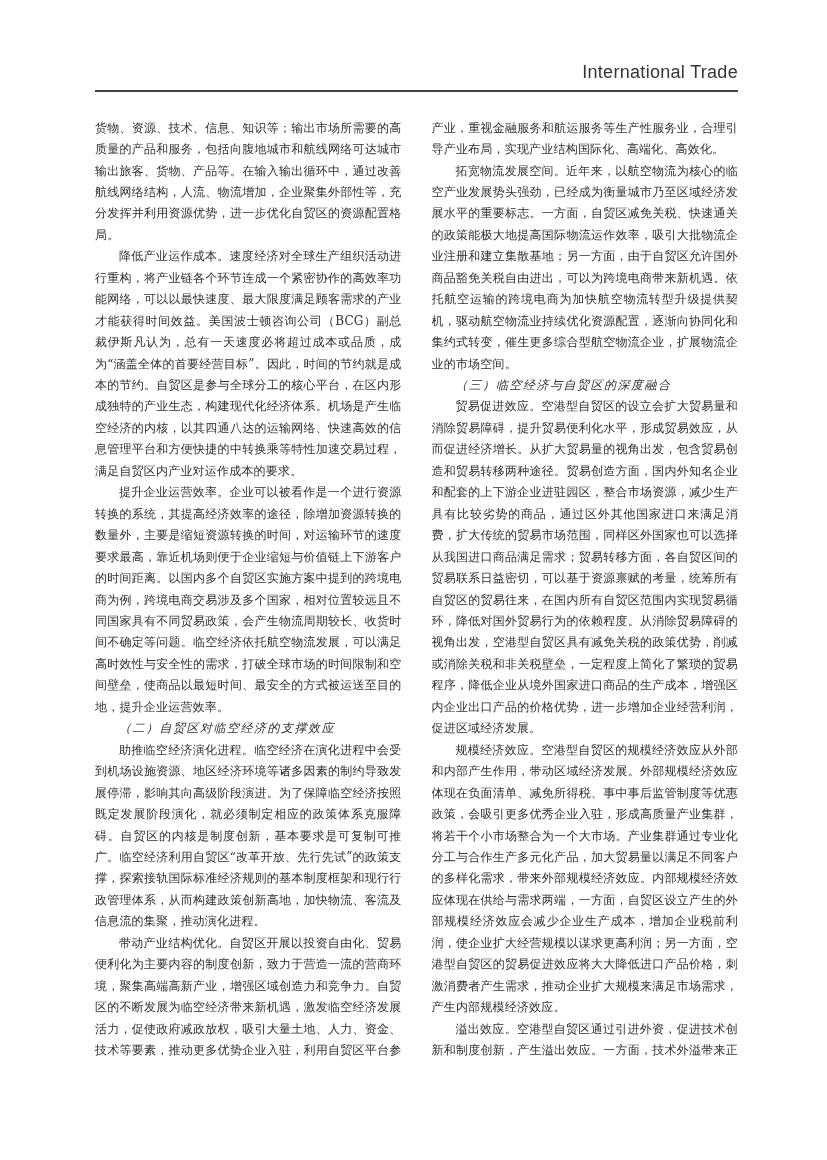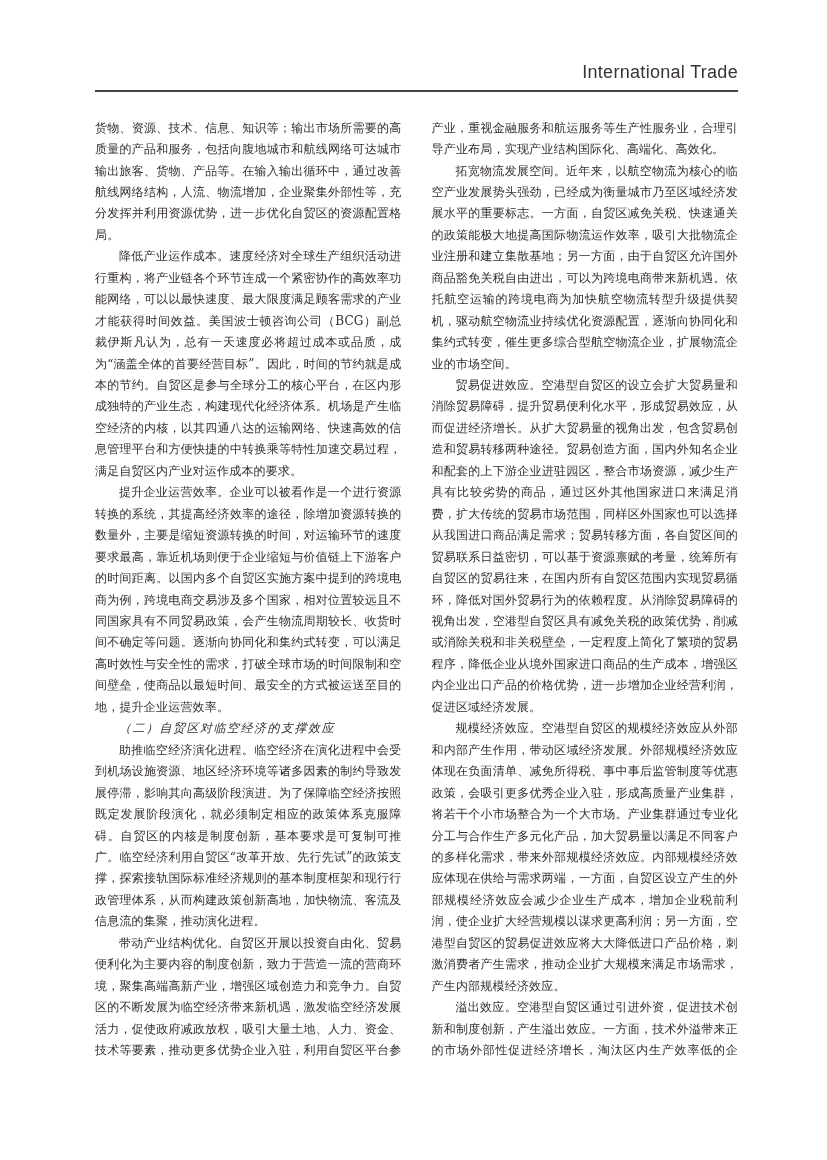--- a/index.html
+++ b/index.html
@@ -93,29 +93,30 @@
     <header class="page-header">
       <div class="header-title">International Trade</div>
       <div class="header-rule"></div>
     </header>
 
     <main class="columns">
 
       <section class="col">
         <p class="p-cont">货物、资源、技术、信息、知识等；输出市场所需要的高质量的产品和服务，包括向腹地城市和航线网络可达城市输出旅客、货物、产品等。在输入输出循环中，通过改善航线网络结构，人流、物流增加，企业聚集外部性等，充分发挥并利用资源优势，进一步优化自贸区的资源配置格局。</p>
         <p class="p-ind">降低产业运作成本。速度经济对全球生产组织活动进行重构，将产业链各个环节连成一个紧密协作的高效率功能网络，可以以最快速度、最大限度满足顾客需求的产业才能获得时间效益。美国波士顿咨询公司（BCG）副总裁伊斯凡认为，总有一天速度必将超过成本或品质，成为“涵盖全体的首要经营目标”。因此，时间的节约就是成本的节约。自贸区是参与全球分工的核心平台，在区内形成独特的产业生态，构建现代化经济体系。机场是产生临空经济的内核，以其四通八达的运输网络、快速高效的信息管理平台和方便快捷的中转换乘等特性加速交易过程，满足自贸区内产业对运作成本的要求。</p>
-        <p class="p-ind">提升企业运营效率。企业可以被看作是一个进行资源转换的系统，其提高经济效率的途径，除增加资源转换的数量外，主要是缩短资源转换的时间，对运输环节的速度要求最高，靠近机场则便于企业缩短与价值链上下游客户的时间距离。以国内多个自贸区实施方案中提到的跨境电商为例，跨境电商交易涉及多个国家，相对位置较远且不同国家具有不同贸易政策，会产生物流周期较长、收货时间不确定等问题。逐渐向协同化和集约式转变，可以满足高时效性与安全性的需求，打破全球市场的时间限制和空间壁垒，使商品以最短时间、最安全的方式被运送至目的地，提升企业运营效率。</p>
+        <p class="p-ind">提升企业运营效率。企业可以被看作是一个进行资源转换的系统，其提高经济效率的途径，除增加资源转换的数量外，主要是缩短资源转换的时间，对运输环节的速度要求最高，靠近机场则便于企业缩短与价值链上下游客户的时间距离。以国内多个自贸区实施方案中提到的跨境电商为例，跨境电商交易涉及多个国家，相对位置较远且不同国家具有不同贸易政策，会产生物流周期较长、收货时间不确定等问题。临空经济依托航空物流发展，可以满足高时效性与安全性的需求，打破全球市场的时间限制和空间壁垒，使商品以最短时间、最安全的方式被运送至目的地，提升企业运营效率。</p>
         <p class="p-head">（二）自贸区对临空经济的支撑效应</p>
         <p class="p-ind">助推临空经济演化进程。临空经济在演化进程中会受到机场设施资源、地区经济环境等诸多因素的制约导致发展停滞，影响其向高级阶段演进。为了保障临空经济按照既定发展阶段演化，就必须制定相应的政策体系克服障碍。自贸区的内核是制度创新，基本要求是可复制可推广。临空经济利用自贸区“改革开放、先行先试”的政策支撑，探索接轨国际标准经济规则的基本制度框架和现行行政管理体系，从而构建政策创新高地，加快物流、客流及信息流的集聚，推动演化进程。</p>
         <p class="p-ind">带动产业结构优化。自贸区开展以投资自由化、贸易便利化为主要内容的制度创新，致力于营造一流的营商环境，聚集高端高新产业，增强区域创造力和竞争力。自贸区的不断发展为临空经济带来新机遇，激发临空经济发展活力，促使政府减政放权，吸引大量土地、人力、资金、技术等要素，推动更多优势企业入驻，利用自贸区平台参与国际分工。以临空产业为基本导向，在不同产业之间调配经济要素，重点发展高端制造、航空物流、数字经济等</p>
       </section>
 
       <section class="col">
         <p class="p-cont">产业，重视金融服务和航运服务等生产性服务业，合理引导产业布局，实现产业结构国际化、高端化、高效化。</p>
         <p class="p-ind">拓宽物流发展空间。近年来，以航空物流为核心的临空产业发展势头强劲，已经成为衡量城市乃至区域经济发展水平的重要标志。一方面，自贸区减免关税、快速通关的政策能极大地提高国际物流运作效率，吸引大批物流企业注册和建立集散基地；另一方面，由于自贸区允许国外商品豁免关税自由进出，可以为跨境电商带来新机遇。依托航空运输的跨境电商为加快航空物流转型升级提供契机，驱动航空物流业持续优化资源配置，逐渐向协同化和集约式转变，催生更多综合型航空物流企业，扩展物流企业的市场空间。</p>
+        <p class="p-head">（三）临空经济与自贸区的深度融合</p>
         <p class="p-ind">贸易促进效应。空港型自贸区的设立会扩大贸易量和消除贸易障碍，提升贸易便利化水平，形成贸易效应，从而促进经济增长。从扩大贸易量的视角出发，包含贸易创造和贸易转移两种途径。贸易创造方面，国内外知名企业和配套的上下游企业进驻园区，整合市场资源，减少生产具有比较劣势的商品，通过区外其他国家进口来满足消费，扩大传统的贸易市场范围，同样区外国家也可以选择从我国进口商品满足需求；贸易转移方面，各自贸区间的贸易联系日益密切，可以基于资源禀赋的考量，统筹所有自贸区的贸易往来，在国内所有自贸区范围内实现贸易循环，降低对国外贸易行为的依赖程度。从消除贸易障碍的视角出发，空港型自贸区具有减免关税的政策优势，削减或消除关税和非关税壁垒，一定程度上简化了繁琐的贸易程序，降低企业从境外国家进口商品的生产成本，增强区内企业出口产品的价格优势，进一步增加企业经营利润，促进区域经济发展。</p>
         <p class="p-ind">规模经济效应。空港型自贸区的规模经济效应从外部和内部产生作用，带动区域经济发展。外部规模经济效应体现在负面清单、减免所得税、事中事后监管制度等优惠政策，会吸引更多优秀企业入驻，形成高质量产业集群，将若干个小市场整合为一个大市场。产业集群通过专业化分工与合作生产多元化产品，加大贸易量以满足不同客户的多样化需求，带来外部规模经济效应。内部规模经济效应体现在供给与需求两端，一方面，自贸区设立产生的外部规模经济效应会减少企业生产成本，增加企业税前利润，使企业扩大经营规模以谋求更高利润；另一方面，空港型自贸区的贸易促进效应将大大降低进口产品价格，刺激消费者产生需求，推动企业扩大规模来满足市场需求，产生内部规模经济效应。</p>
         <p class="p-ind">溢出效应。空港型自贸区通过引进外资，促进技术创新和制度创新，产生溢出效应。一方面，技术外溢带来正的市场外部性促进经济增长，淘汰区内生产效率低的企业，为高效率的企业配置优质资源，提高全行业的生产效率；另一方面，空港型自贸区在建设和发展的过程中，不断在</p>
       </section>
 
     </main>
 
   </div>
 
 

